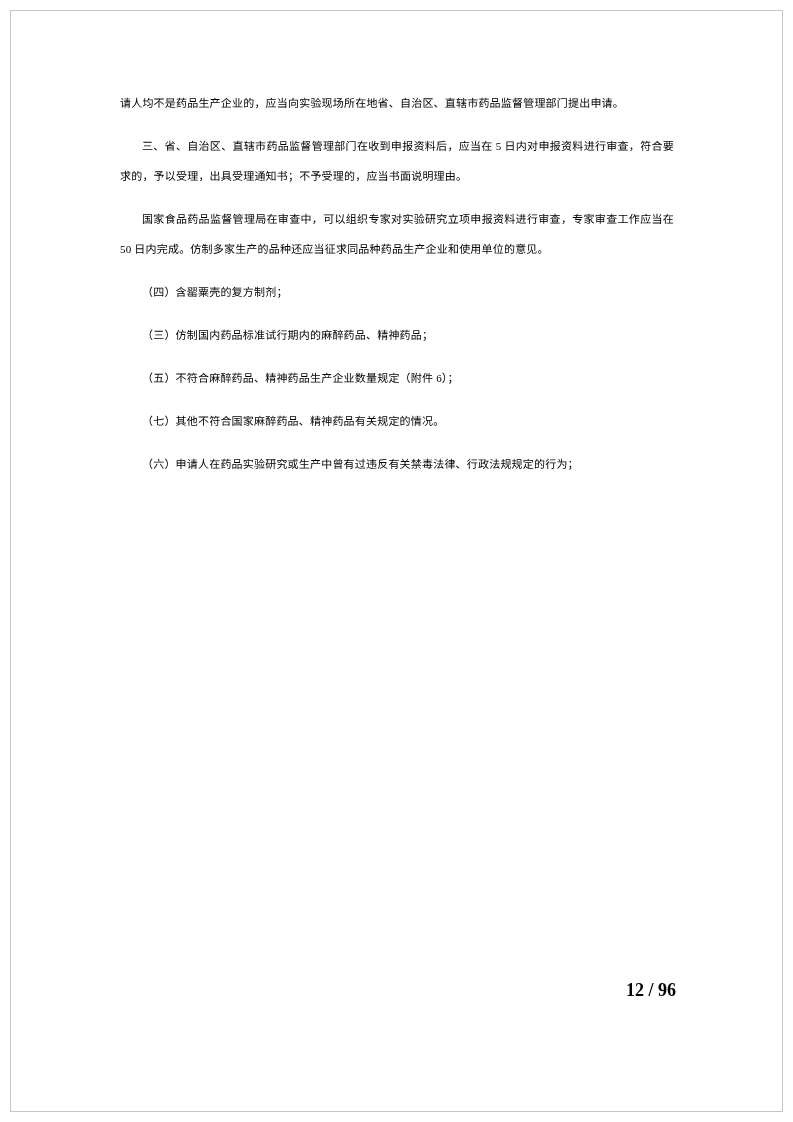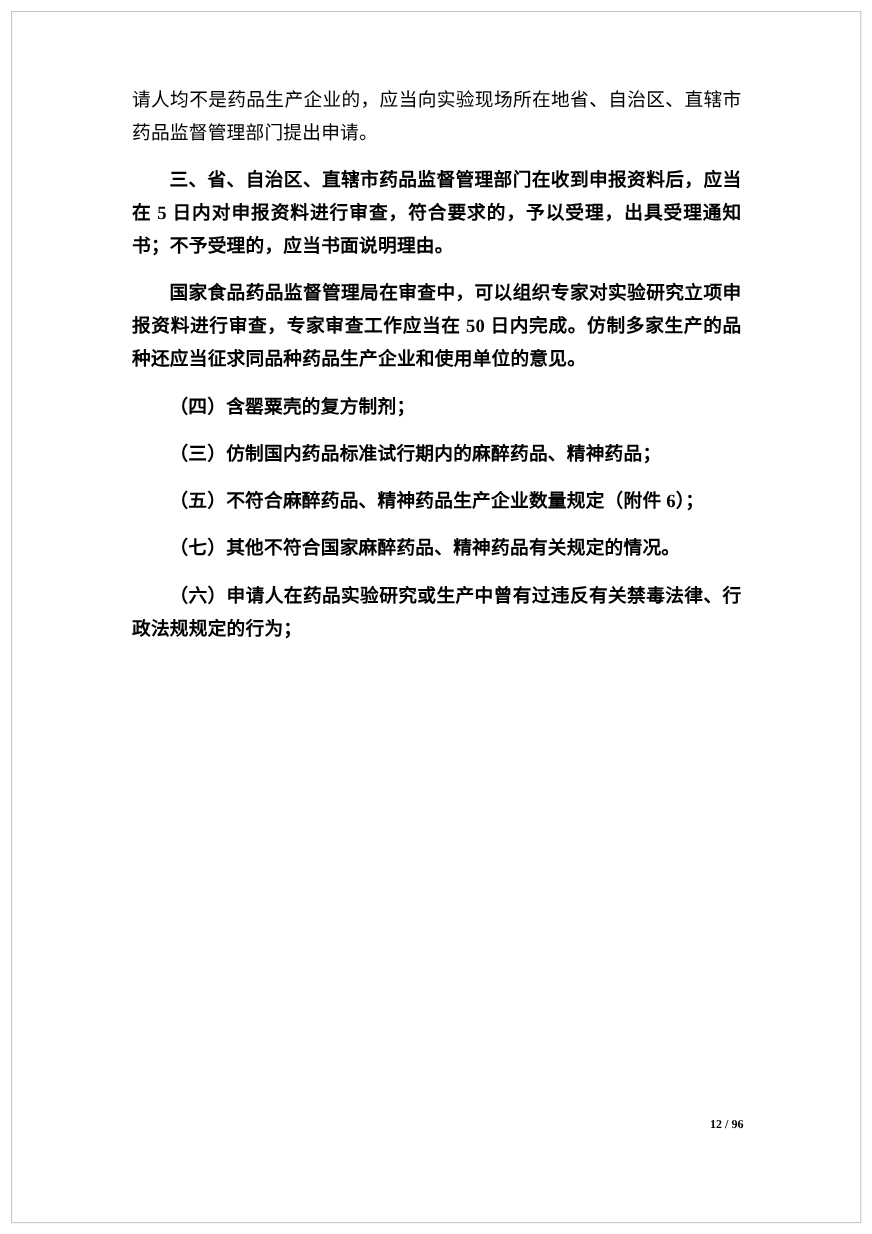--- a/index.html
+++ b/index.html
@@ -19,40 +19,39 @@
   }
   .page-border {
     position: absolute;
     inset: 10px;
     border: 1px solid #c6c6c6;
     pointer-events: none;
   }
   .content {
     position: absolute;
     left: 120px;
-    top: 76px;
+    top: 88px;
     width: 554px;
-    font-size: 17px;
+    font-size: 11px;
     line-height: 30px;
     text-align: justify;
     letter-spacing: 0.2px;
   }
   .content p {
     margin: 0 0 13px 0;
     padding: 0;
   }
   .content p.indent {
     text-indent: 2em;
-    font-weight: bold;
   }
   .page-number {
     position: absolute;
     right: 117px;
-    top: 1016px;
-    font-size: 11px;
+    top: 980px;
+    font-size: 18px;
     font-weight: bold;
     font-family: "Liberation Serif", "DejaVu Serif", serif;
   }
 </style>
 </head>
 <body>
 
 <div class="page">
   <div class="page-border"></div>
   <div class="content" id="paragraphs">

